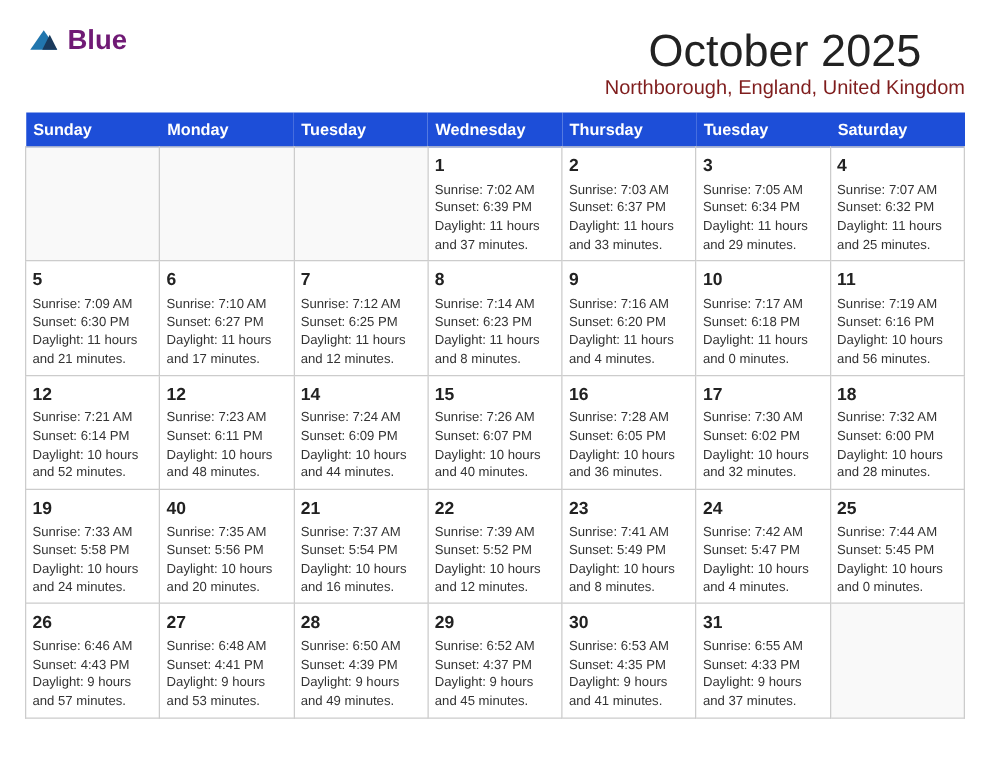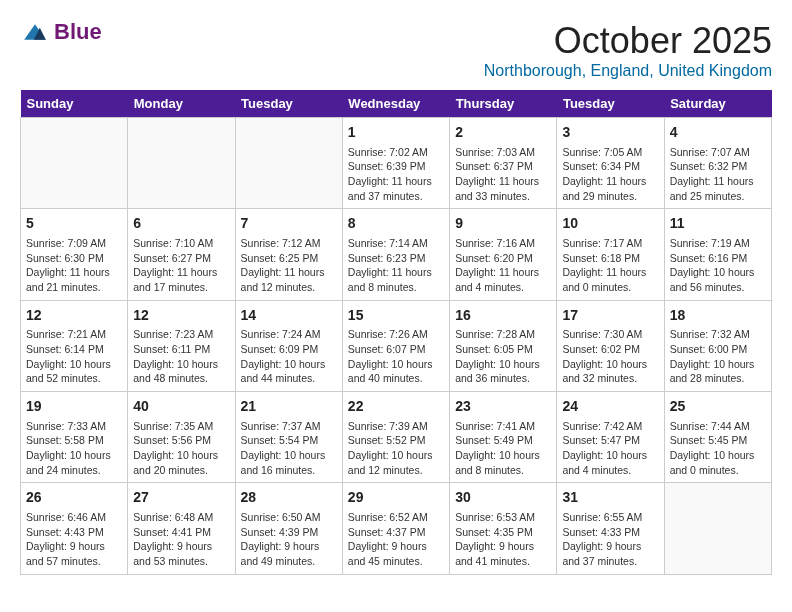--- a/index.html
+++ b/index.html
@@ -24,39 +24,39 @@
     .logo-icon {
       width: 30px;
       height: 18px;
     }
     .logo-wrapper {
       display: flex;
       align-items: center;
       gap: 4px;
     }
     .title-area {
-      text-align: right;
+      text-align: center;
     }
     .month-title {
       font-size: 36px;
       color: #222;
       font-weight: normal;
     }
     .location-title {
       font-size: 16px;
-      color: #0369a1;
+      color: #7f1d1d;
       font-weight: normal;
     }
     .calendar {
       width: 100%;
       border-collapse: collapse;
       font-size: 11px;
     }
     .calendar th {
-      background-color: #4c1d95;
+      background-color: #1d4ed8;
       color: #fff;
       text-align: left;
       padding: 6px 6px;
       font-size: 13px;
       font-weight: bold;
     }
     .calendar td {
       border: 1px solid #ccc;
       vertical-align: top;
       padding: 5px 5px;

